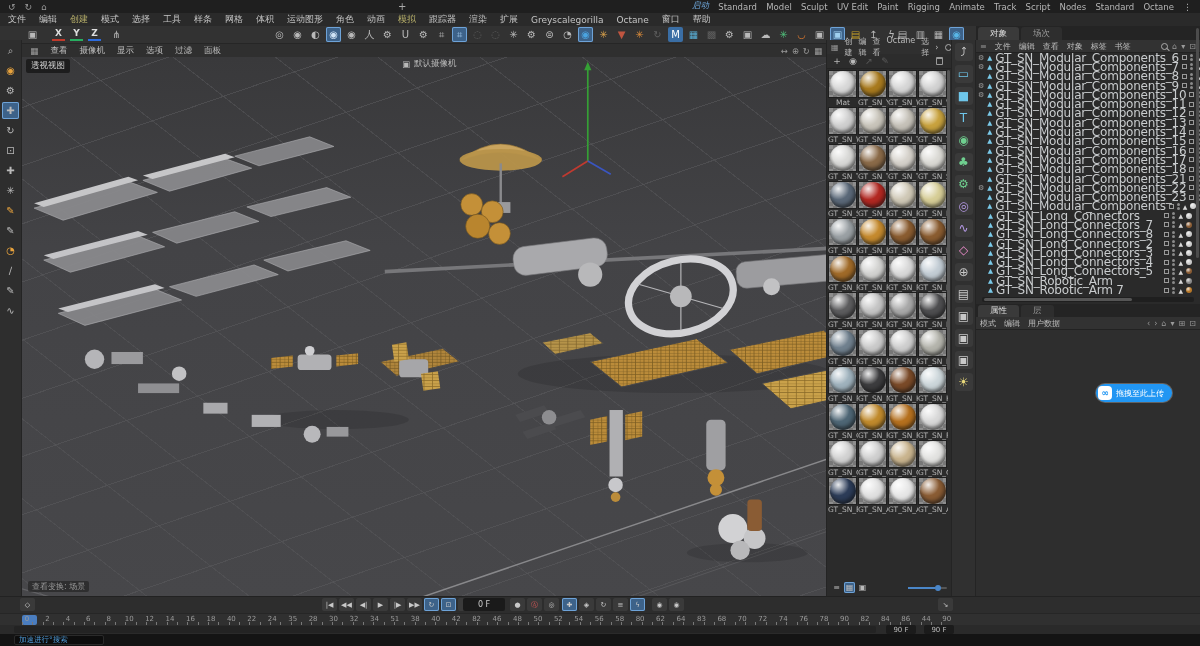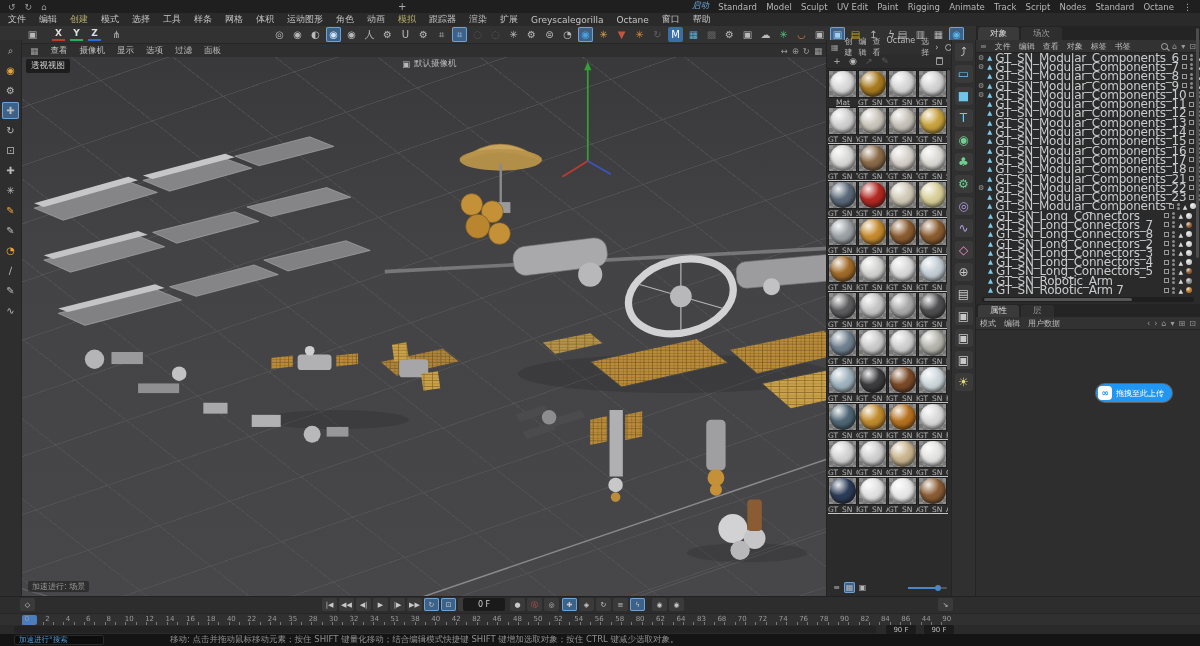--- a/index.html
+++ b/index.html
@@ -70,21 +70,21 @@
 
   
   .mat-panel { position:absolute; top:40px; left:826px; width:125px; height:556px; background:#2b2b2b;
                border-left:1px solid #242424; }
   .mat-menus { height:14px; display:flex; align-items:center; gap:6px; padding:0 4px; font-size:8px;
                color:#bdbdbd; background:#2f2f2f; }
   .mat-tools { height:15px; display:flex; align-items:center; gap:4px; padding:0 4px; background:#2c2c2c;
                border-bottom:1px solid #242424; }
   .mat-tools .ic { width:12px; height:12px; font-size:9px; }
   .mat-grid { display:grid; grid-template-columns:repeat(4,1fr); padding:1px 4px 0 1px; }
-  .mat-cell { width:30px;text-decoration:underline; }
+  .mat-cell { width:30px; }
   .mat-thumb { width:29px; height:28px; display:flex; align-items:center; justify-content:center;
                background:
                  linear-gradient(45deg,#777 25%,transparent 25%,transparent 75%,#777 75%),
                  linear-gradient(45deg,#777 25%,#8e8e8e 25%,#8e8e8e 75%,#777 75%);
                background-size:8px 8px; background-position:0 0,4px 4px;
                border:1px solid #1f1f1f; }
   .mat-sphere { width:26px; height:26px; border-radius:50%;
                 background: radial-gradient(circle at 32% 26%, rgba(255,255,255,.9), rgba(255,255,255,0) 42%),
                             radial-gradient(circle at 50% 42%, var(--c) 52%, rgba(0,0,0,.6) 120%);
                 box-shadow: inset -2px -3px 4px rgba(0,0,0,.45); }
@@ -486,21 +486,21 @@
         <line x1="0" y1="0" x2="0" y2="-12" stroke="#35a035"></line>
         <line x1="0" y1="0" x2="10" y2="6" stroke="#3a55c0"></line>
       </g>
     </svg>
 
     <span class="vp-label">透视视图</span>
     <span class="vp-cam">
       <span>▣</span>
       <span>默认摄像机</span>
     </span>
-    <span class="vp-vt">加速进行: 场景</span>
+    <span class="vp-vt">查看变换: 场景</span>
     <span class="vp-grid-spacing">网格间距 : 50 cm</span>
   </div>
 
   <div class="mat-panel">
     <div class="mat-menus">
       <span style="color:#9a9a9a">▦</span>
       <span style="display:flex;gap:6px">
 
       <span>创建</span>
           <span>编辑</span>
@@ -1441,16 +1441,15 @@
     </div>
     <div class="tl-row3">
       <span class="range-groove"></span>
       <span class="range-field" style="left:886px">90 F</span>
       <span class="range-field" style="left:924px">90 F</span>
     </div>
   </div>
 
   <div class="statusbar">
     <span class="sb-search">加速进行°搜索</span>
-    <span class="sb-hint">移动: 点击并拖动鼠标移动元素；按住 SHIFT 键量化移动；结合编辑模式快捷键 SHIFT 键增加选取对象；按住 CTRL 键减少选取对象。</span>
   </div>
 
 </div>
 
 </body></html>

